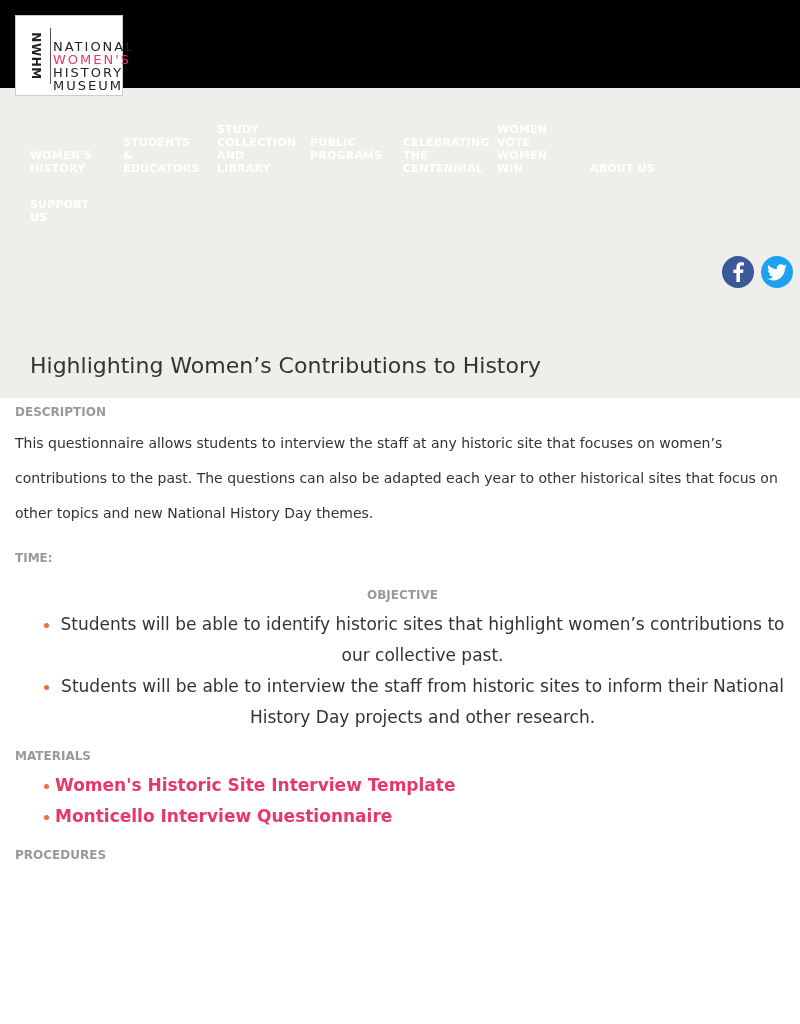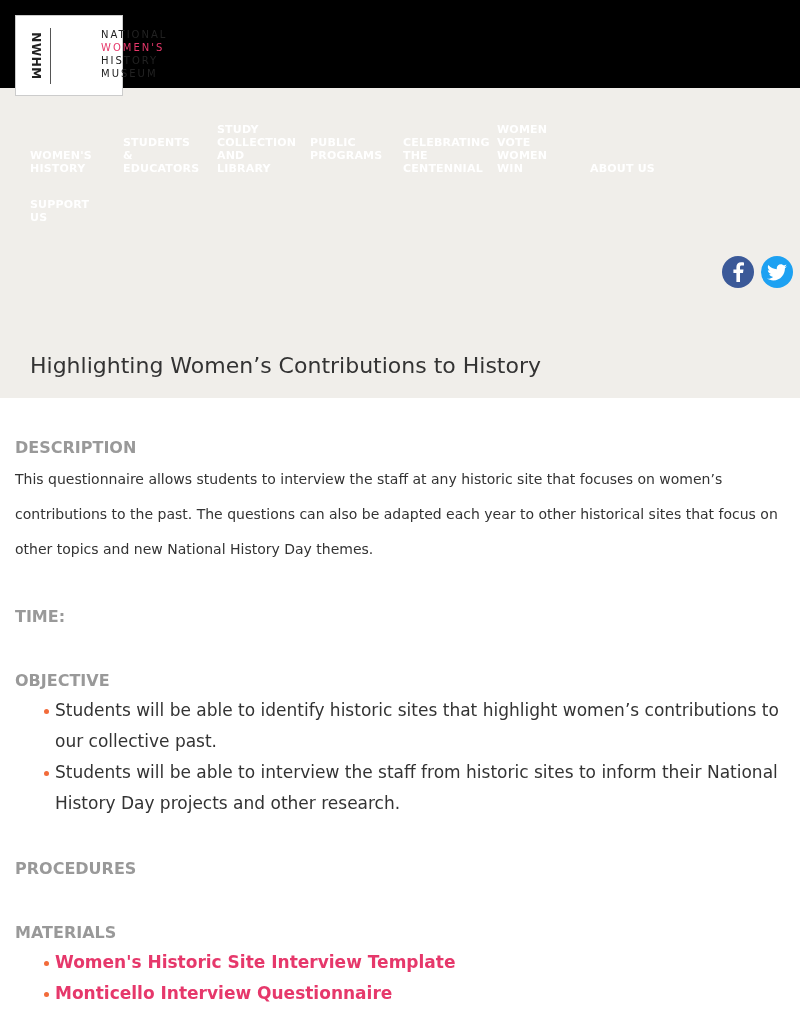--- a/index.html
+++ b/index.html
@@ -4,37 +4,37 @@
 <style>
   * { box-sizing: border-box; margin: 0; padding: 0; }
   html, body { width: 800px; height: 1024px; overflow: hidden; background: #ffffff; }
   body { font-family: "DejaVu Sans", sans-serif; color: #333333; position: relative; }
 
   .topbar { position: absolute; left: 0; top: 0; width: 800px; height: 88px; background: #000000; }
   .logo { position: absolute; left: 15px; top: 15px; width: 108px; height: 81px; background: #ffffff; border: 1px solid #cccccc; z-index: 5; }
   .logo-mark { position: absolute; left: 8px; top: 18px; width: 24px; height: 44px; display: flex; align-items: center; justify-content: center; }
   .logo-mark span { transform: rotate(90deg); font-weight: bold; font-size: 12px; letter-spacing: 0.5px; color: #222; white-space: nowrap; display: block; }
   .logo-divider { position: absolute; left: 34px; top: 12px; width: 1px; height: 56px; background: #555; }
-  .logo-text { position: absolute; left: 37px; top: 12px; font-size: 10px; letter-spacing: 2px; line-height: 13px; color: #222; margin-left: 48px; }
+  .logo-text { position: absolute; left: 37px; top: 24px; font-size: 13px; letter-spacing: 2px; line-height: 13px; color: #222; }
   .logo-text .accent { color: #e6386b; }
 
   .hero { position: absolute; left: 0; top: 88px; width: 800px; height: 310px; background: #f0eeea; }
   .nav { position: absolute; left: 0; top: 0; width: 800px; height: 150px; }
   .nav-item { position: absolute; font-size: 11px; font-weight: bold; color: #ffffff; line-height: 13px; letter-spacing: 0.2px; text-transform: uppercase; }
   .nav-item span { display: block; }
 
   .title { position: absolute; left: 30px; top: 74px; width: 760px; font-family: "DejaVu Serif", serif; font-size: 54px; line-height: 68px; color: #333333; font-weight: normal; }
   .subtitle { position: absolute; left: 30px; top: 265px; font-size: 22px; color: #333333; }
 
   .social { position: absolute; top: 168px; width: 32px; height: 32px; border-radius: 50%; display: flex; align-items: center; justify-content: center; }
   .social.fb { left: 722px; background: #3b5998; }
   .social.tw { left: 761px; background: #1da1f2; }
 
   .content { position: absolute; left: 15px; top: 398px; width: 775px; }
-  .h { font-size: 16px; font-weight: bold; color: #999999; line-height: 28px; text-transform: uppercase; margin-top: 36px; }
+  .h { font-size: 12px; font-weight: bold; color: #999999; line-height: 28px; text-transform: uppercase; }
   .p { font-size: 14px; line-height: 35px; color: #333333; }
   ul { list-style: none; margin-left: 27px; }
   li { position: relative; padding-left: 13px; font-size: 17px; line-height: 31px; color: #333333; }
   li::before { content: ""; position: absolute; left: 2px; top: 14px; width: 5px; height: 5px; border-radius: 50%; background: #f26b3a; }
   li a { color: #e6386b; font-weight: bold; text-decoration: none; font-size: 17px; }
 </style>
 </head>
 <body>
 
 <div class="topbar"></div>
@@ -110,32 +110,32 @@
 <main class="content">
   <section>
     <h2 class="h">DESCRIPTION</h2>
     <p class="p">This questionnaire allows students to interview the staff at any historic site that focuses on women’s contributions to the past.  The questions can also be adapted each year to other historical sites that focus on other topics and new National History Day themes.</p>
   </section>
 
   <section style="margin-top:13px;">
     <h2 class="h">TIME:</h2>
   </section>
 
-  <section style="margin-top:9px;">
+  <section style="margin-top:9px;text-align:center;">
     <h2 class="h">OBJECTIVE</h2>
     <ul>
       <li>Students will be able to identify historic sites that highlight women’s contributions to our collective past.</li>
       <li>Students will be able to interview the staff from historic sites to inform their National History Day projects and other research.</li>
     </ul>
-  </section>
-
-  <section style="margin-top:9px;">
-    <h2 class="h">PROCEDURES</h2>
   </section>
 
   <section style="margin-top:9px;">
     <h2 class="h">MATERIALS</h2>
     <ul>
       <li><a>Women's Historic Site Interview Template</a></li>
       <li><a>Monticello Interview Questionnaire</a></li>
     </ul>
   </section>
+
+  <section style="margin-top:9px;">
+    <h2 class="h">PROCEDURES</h2>
+  </section>
 </main>
 
 </body></html>

